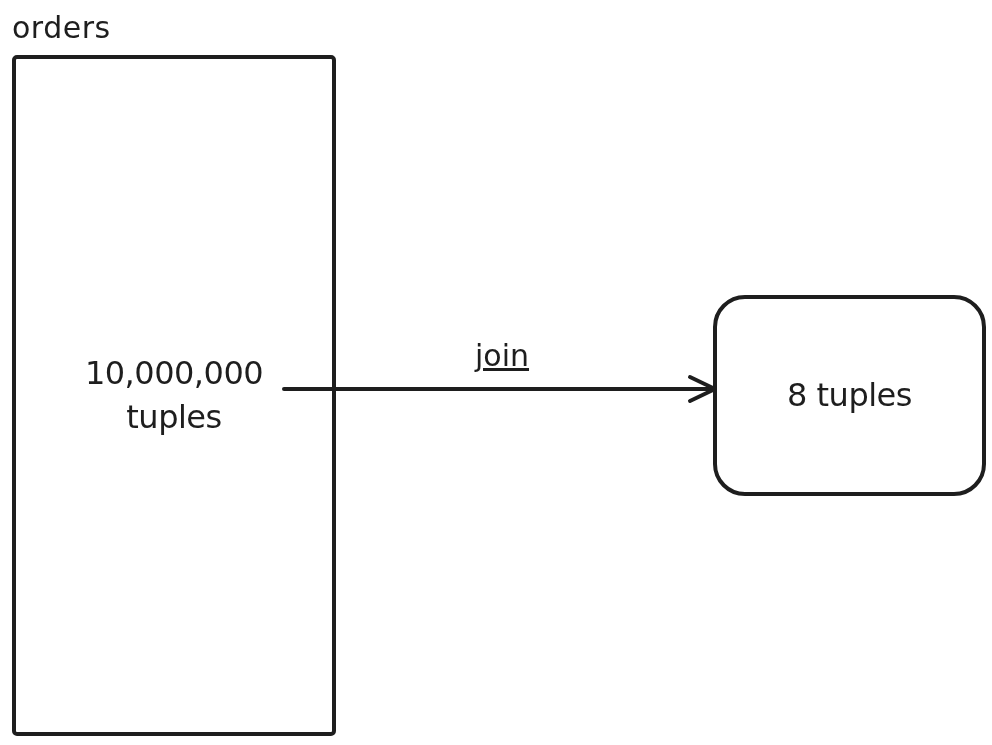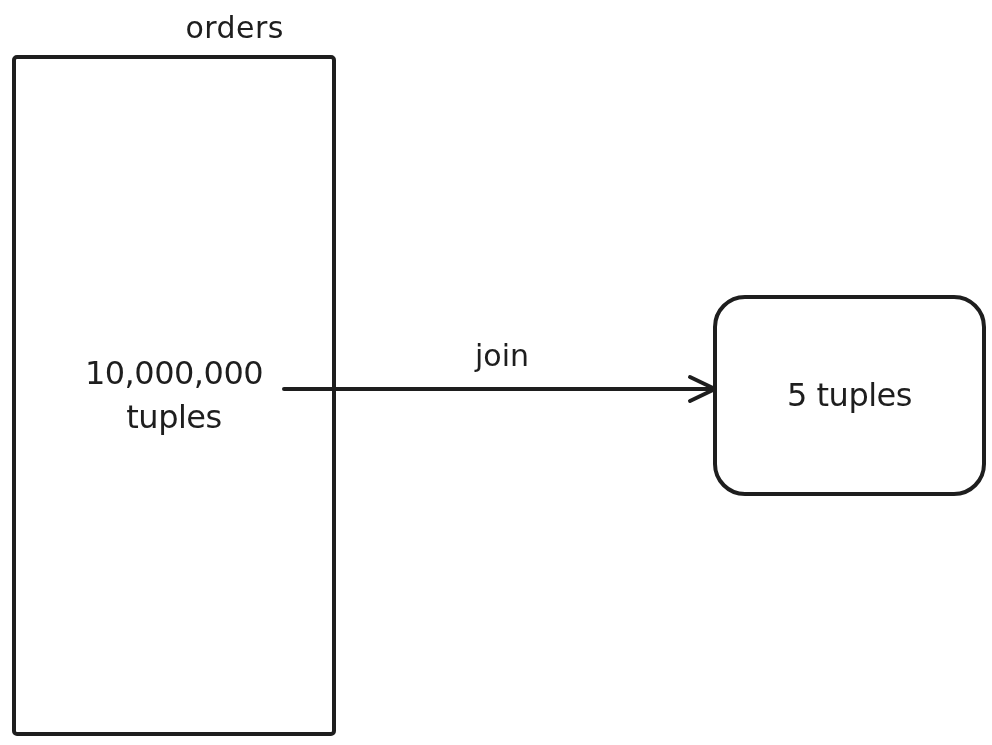--- a/index.html
+++ b/index.html
@@ -39,21 +39,21 @@
   }
   .node-text {
     font-size: 32px;
     line-height: 1.35;
     text-align: center;
     max-width: 250px;
     letter-spacing: -0.5px;
   }
   .node-label {
     position: absolute;
-    text-align: right;
+    text-align: left;
     font-size: 30px;
     letter-spacing: 0.5px;
   }
   .orders-label {
     left: 12px; top: 10px;
     width: 272px;
   }
   .coupons-label {
     left: 713px; top: 250px;
     width: 273px;
@@ -62,20 +62,21 @@
     position: absolute;
     left: 282px; top: 369px;
     width: 438px; height: 40px;
   }
   .edge-label {
     position: absolute;
     left: 284px; top: 338px;
     width: 436px;
     text-align: center;
     font-size: 30px;
+    text-decoration: underline;
   }
 </style>
 </head>
 <body>
 
 <div class="canvas">
 
   <div class="node-label orders-label">orders</div>
 
   <div class="node orders-node">
@@ -84,16 +85,16 @@
 
   <div class="edge-label">join</div>
 
   <svg class="edge" viewBox="0 0 438 40" xmlns="http://www.w3.org/2000/svg">
     <line x1="2" y1="20" x2="430" y2="20" stroke="#1e1e1e" stroke-width="4" stroke-linecap="round"></line>
     <polyline points="408,8 433,20 408,32" fill="none" stroke="#1e1e1e" stroke-width="4" stroke-linecap="round" stroke-linejoin="round"></polyline>
   </svg>
 
 
   <div class="node coupons-node">
-    <div class="node-text">5 tuples</div>
+    <div class="node-text">8 tuples</div>
   </div>
 
 </div>
 
 </body></html>

